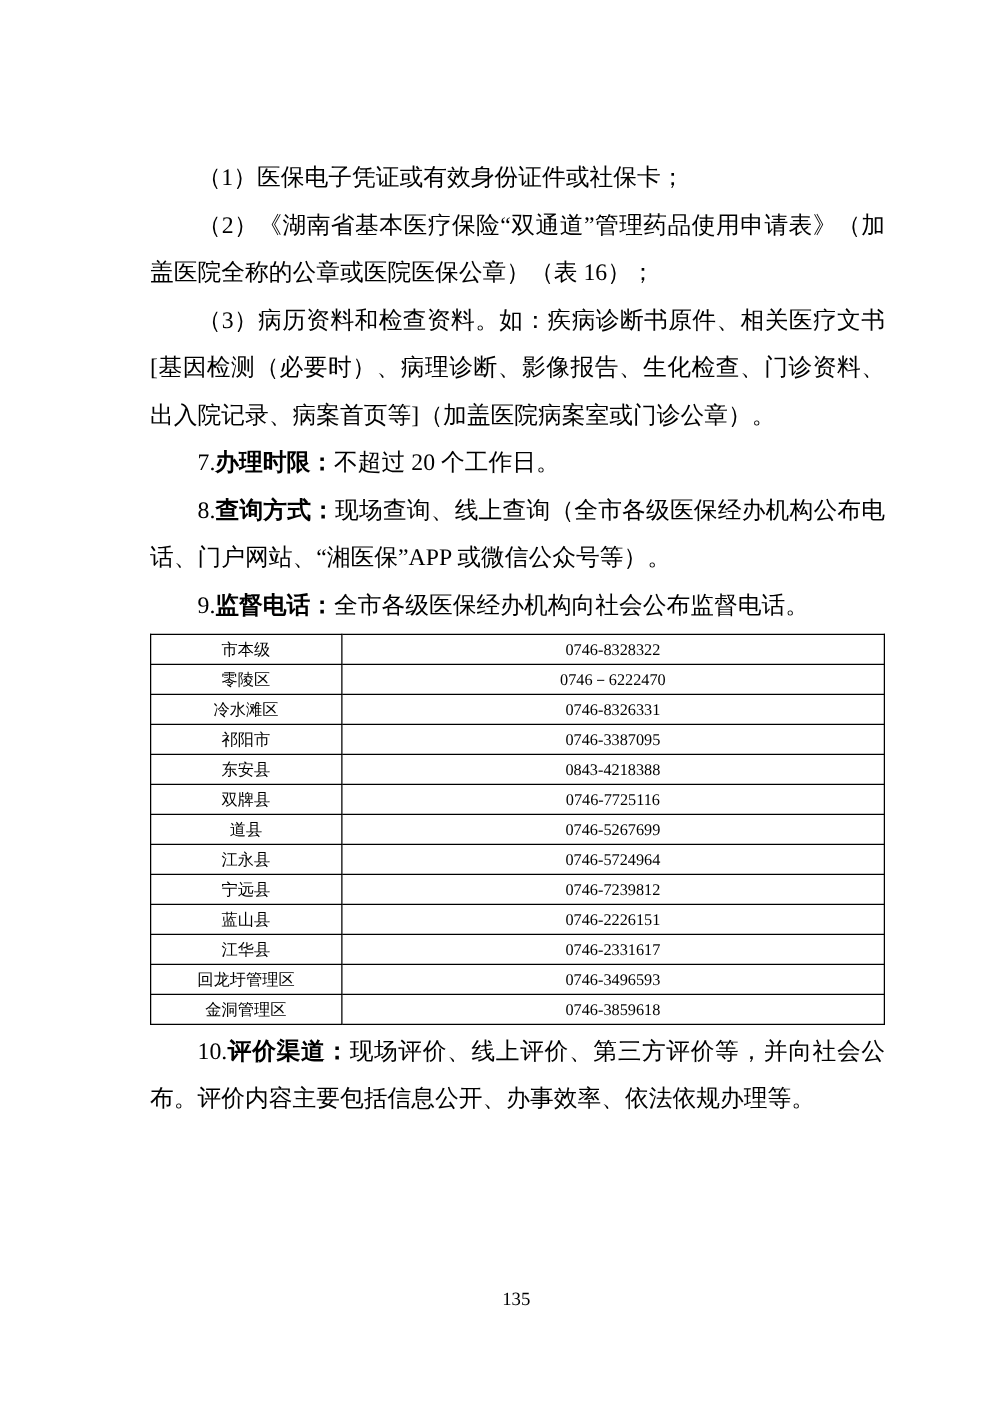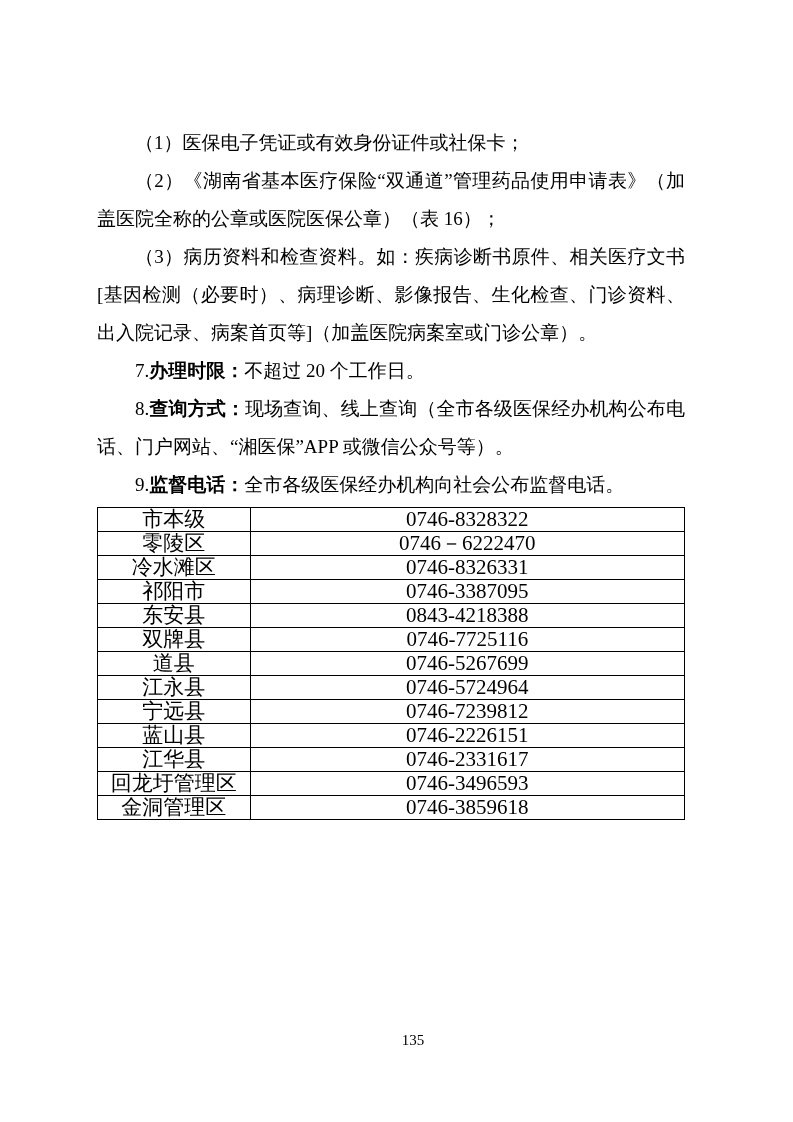--- a/index.html
+++ b/index.html
@@ -11,21 +11,21 @@
     position: relative;
     width: 793px;
     height: 1122px;
     background: #ffffff;
     font-family: "Liberation Serif", "DejaVu Serif", serif;
     color: #000000;
     overflow: hidden;
   }
   .content {
     position: absolute;
-    left: 97px;
+    left: 120px;
     top: 124px;
     width: 588px;
   }
   p.para {
     margin: 0;
     font-size: 19px;
     line-height: 38px;
     text-indent: 2em;
     text-align: justify;
     word-break: break-all;
@@ -34,21 +34,21 @@
     font-weight: bold;
   }
   table.phone-table {
     border-collapse: collapse;
     width: 100%;
     margin-top: 3px;
     margin-bottom: 3px;
   }
   table.phone-table td {
     border: 1px solid #000000;
-    font-size: 21px;
+    font-size: 13px;
     height: 23px;
     line-height: 23px;
     text-align: center;
     padding: 0 4px;
     vertical-align: middle;
   }
   td.district-col {
     width: 26%;
   }
   .page-number {
@@ -143,17 +143,18 @@
     <td class="phone-col">0746-3496593</td>
   </tr>
 
   <tr>
     <td class="district-col">金洞管理区</td>
     <td class="phone-col">0746-3859618</td>
   </tr>
 </tbody>
     </table>
 
+    <p class="para"><span>10.</span><span class="label-bold">评价渠道：</span><span>现场评价、线上评价、第三方评价等，并向社会公布。评价内容主要包括信息公开、办事效率、依法依规办理等。</span></p>
 
   </div>
 
   <div class="page-number">135</div>
 </div>
 
 </body></html>

